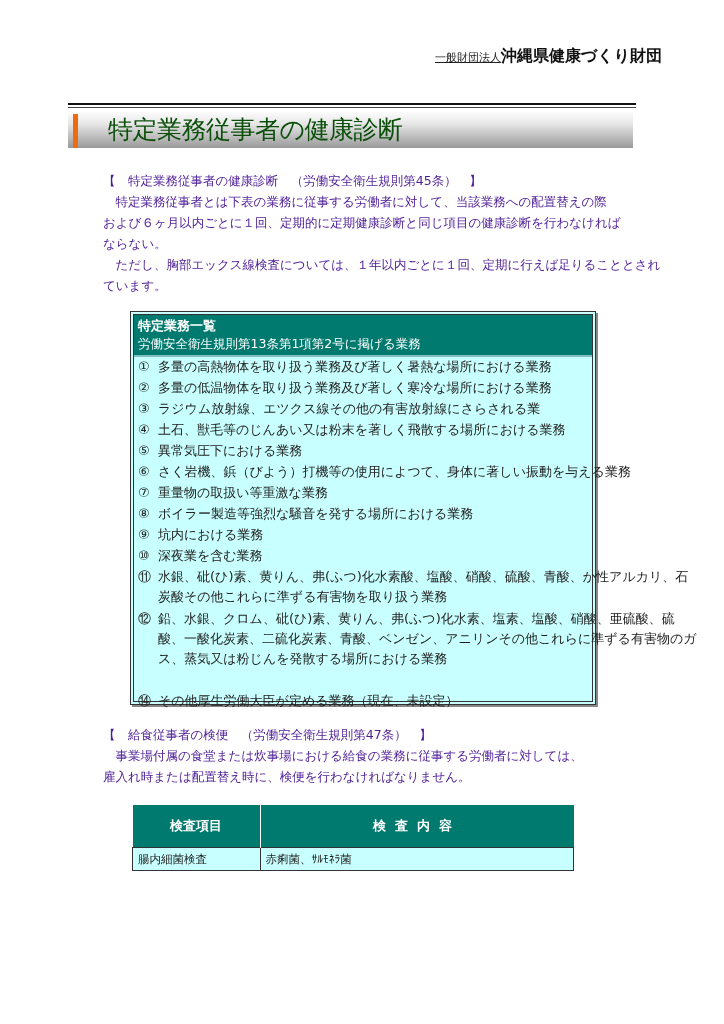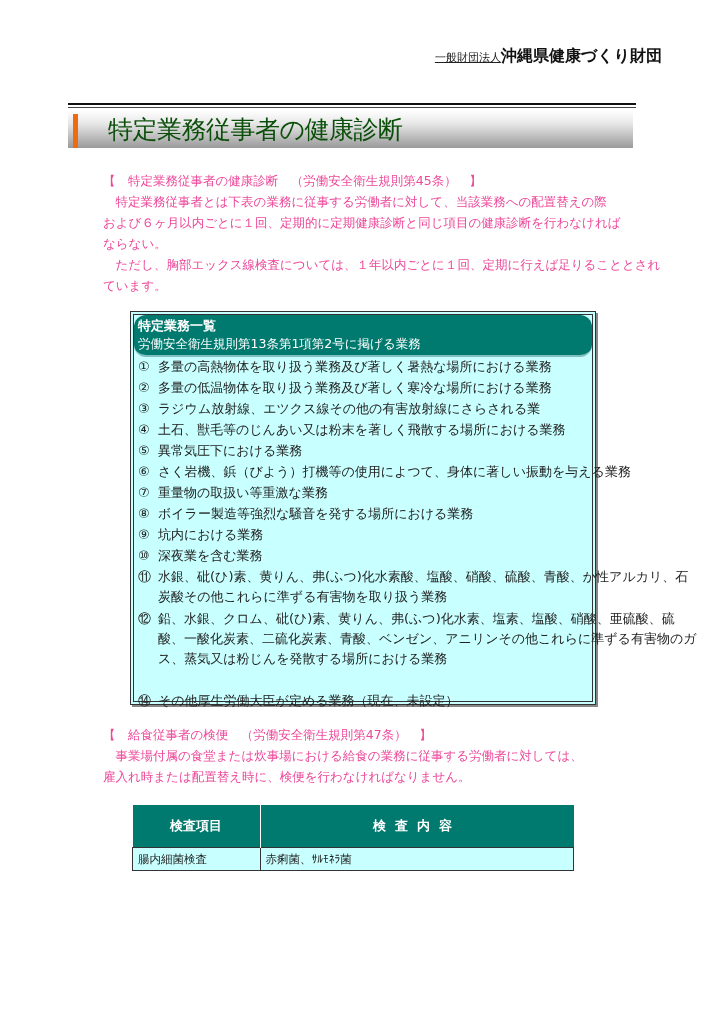--- a/index.html
+++ b/index.html
@@ -22,33 +22,32 @@
     position: absolute; left: 68px; top: 110px; width: 565px; height: 38px;
     background: linear-gradient(to bottom, #ffffff 0%, #e8e8e8 35%, #b8b8b8 75%, #9a9a9a 100%);
   }
   .title-accent {
     position: absolute; left: 73px; top: 114px; width: 5px; height: 34px; background: #f06a10;
   }
   .title-text {
     position: absolute; left: 88px; top: 113px; font-size: 25px; font-weight: normal; color: #0b4f0b;
     letter-spacing: -0.5px; white-space: nowrap; margin-left: 20px;
   }
-  .para { position: absolute; left: 103px; font-size: 12.5px; line-height: 21.5px; color: #ec4899; white-space: nowrap; }
+  .para { position: absolute; left: 103px; font-size: 12.5px; line-height: 21.5px; color: #4c1d95; white-space: nowrap; }
   .list-box {
     position: absolute; left: 130px; top: 311px; width: 464px; height: 392px;
     border: 1px solid #333; background: #c8ffff;
     box-shadow: 2px 2px 0 #888;
   }
   .list-inner {
     position: absolute; left: 2px; top: 2px; right: 2px; bottom: 2px; border: 1px solid #333;
   }
   .list-head {
     background: #007a6e; color: #fff; padding: 2px 4px 2px 4px; height: 36px;
     border-bottom: 2px solid #7fbfbf;
-    border-radius: 12px;
   }
   .list-head .h1 { font-size: 13px; font-weight: bold; line-height: 17px; }
   .list-head .h2 { font-size: 12.5px; line-height: 19px; }
   .li { position: absolute; left: 4px; font-size: 13px; line-height: 20px; color: #222; white-space: nowrap; }
   .li .num { display: inline-block; width: 20px; }
   .li .txt { display: inline-block; vertical-align: top; }
   .exam-table {
     position: absolute; left: 132px; top: 805px; width: 442px; border-collapse: collapse;
   }
   .exam-table th {

